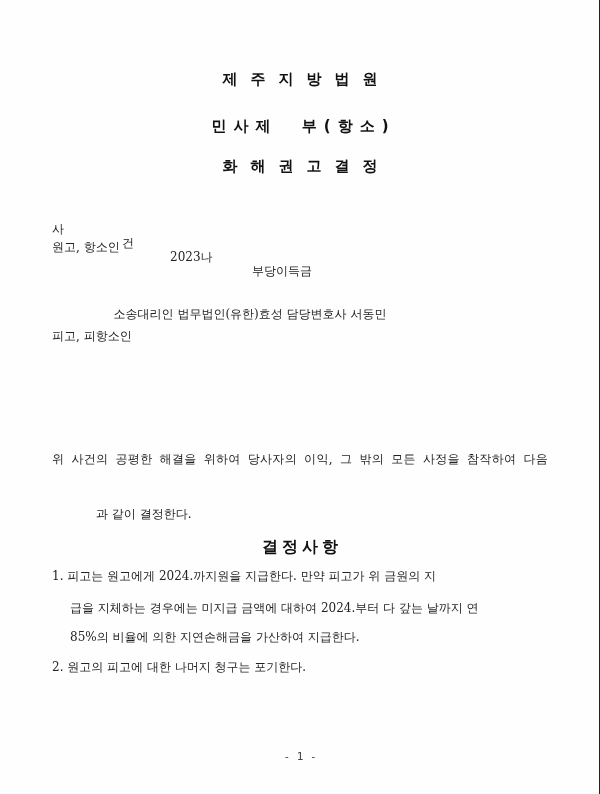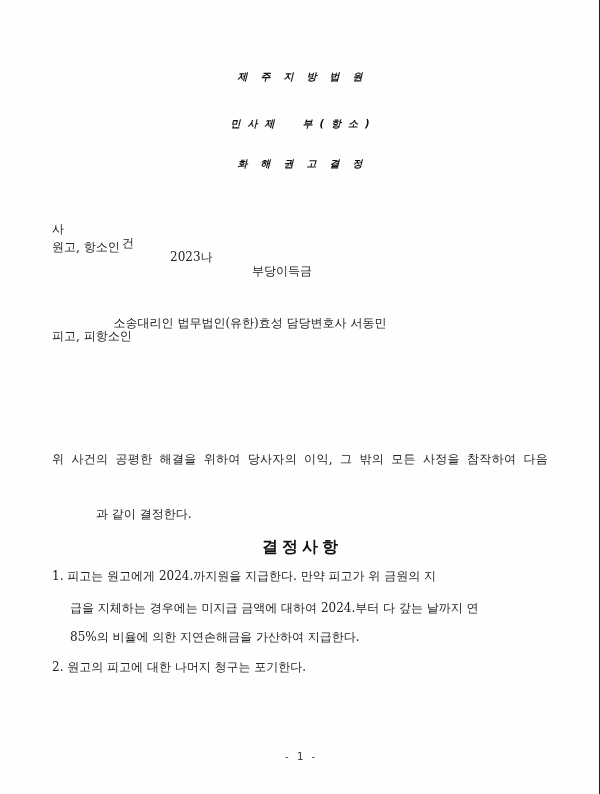--- a/index.html
+++ b/index.html
@@ -23,44 +23,43 @@
       background: #fefefe;
       border-right: 1px solid #222;
     }
     .title {
       position: absolute;
       left: 0;
       width: 600px;
       text-align: center;
       font-family: "DejaVu Sans", "Liberation Sans", sans-serif;
       font-weight: bold;
-      font-size: 10px;
+      font-size: 15px;
       color: #111;
-      font-style: italic;
     }
     .title.t1 { top: 70px; letter-spacing: 13px; text-indent: 13px; }
     .title.t2 { top: 117px; letter-spacing: 7px; text-indent: 7px; white-space: pre; }
     .title.t3 { top: 157px; letter-spacing: 13px; text-indent: 13px; }
 
     .line {
       position: absolute;
       font-size: 12px;
       white-space: pre;
       line-height: 14px;
       color: #222;
     }
     .case-row { top: 208px; left: 52px; }
     .case-row span { position: absolute; white-space: pre; }
     .case-label-1 { left: 0; }
     .case-label-2 { left: 70px; }
     .case-number { left: 118px; }
     .case-name { left: 200px; }
 
     .plaintiff { top: 240px; left: 52px; }
-    .counsel { top: 316px; left: 0; width: 500px; text-align: center; }
+    .counsel { top: 307px; left: 0; width: 500px; text-align: center; }
     .defendant { top: 329px; left: 52px; }
 
     .para { left: 52px; width: 496px; white-space: normal; }
     .para-1 { top: 452px; text-align: justify; text-align-last: justify; letter-spacing: 0.3px; }
     .para-2 { top: 507px; margin-left: 44px; }
 
     .section-heading {
       position: absolute;
       top: 537px;
       left: 0;

